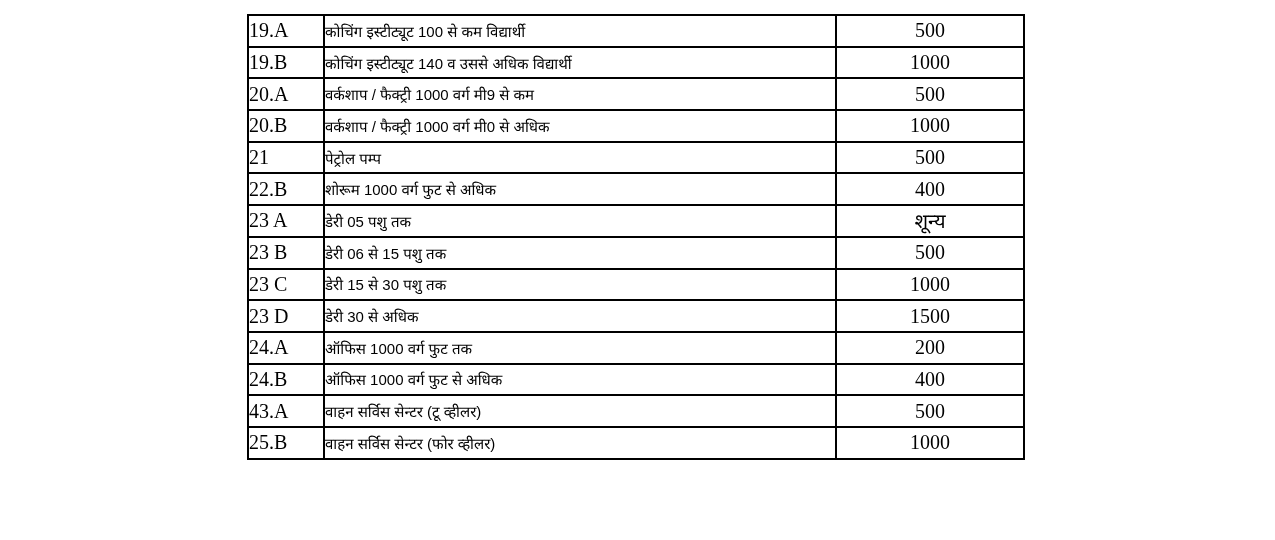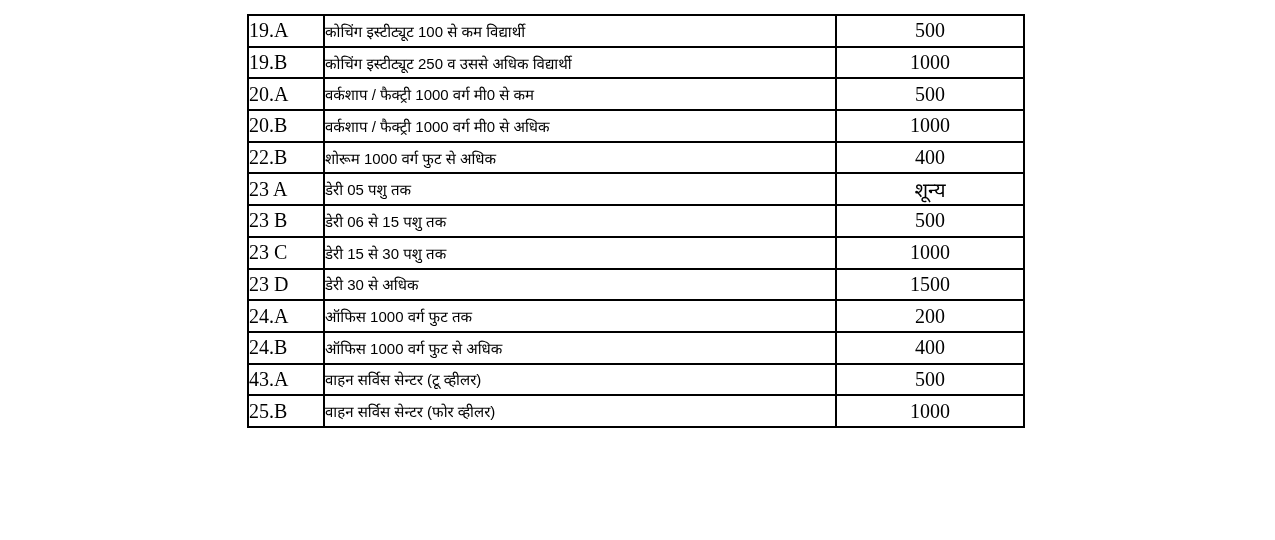--- a/index.html
+++ b/index.html
@@ -61,32 +61,37 @@
 <div class="table-wrap">
   <table class="fee-table">
     <tbody id="table-body">
         <tr>
     <td class="col-serial">19.A</td>
     <td class="col-desc">कोचिंग इस्टीट्यूट 100 से कम विद्यार्थी</td>
     <td class="col-amount">500</td>
   </tr>
         <tr>
     <td class="col-serial">19.B</td>
-    <td class="col-desc">कोचिंग इस्टीट्यूट 250 व उससे अधिक विद्यार्थी</td>
+    <td class="col-desc">कोचिंग इस्टीट्यूट 140 व उससे अधिक विद्यार्थी</td>
     <td class="col-amount">1000</td>
   </tr>
         <tr>
     <td class="col-serial">20.A</td>
-    <td class="col-desc">वर्कशाप / फैक्ट्री 1000 वर्ग मी0 से कम</td>
+    <td class="col-desc">वर्कशाप / फैक्ट्री 1000 वर्ग मी9 से कम</td>
     <td class="col-amount">500</td>
   </tr>
         <tr>
     <td class="col-serial">20.B</td>
     <td class="col-desc">वर्कशाप / फैक्ट्री 1000 वर्ग मी0 से अधिक</td>
     <td class="col-amount">1000</td>
+  </tr>
+        <tr>
+    <td class="col-serial">21</td>
+    <td class="col-desc">पेट्रोल पम्प</td>
+    <td class="col-amount">500</td>
   </tr>
         <tr>
     <td class="col-serial">22.B</td>
     <td class="col-desc">शोरूम 1000 वर्ग फुट से अधिक</td>
     <td class="col-amount">400</td>
   </tr>
         <tr>
     <td class="col-serial">23 A</td>
     <td class="col-desc">डेरी 05 पशु तक</td>
     <td class="col-amount">शून्य</td>

